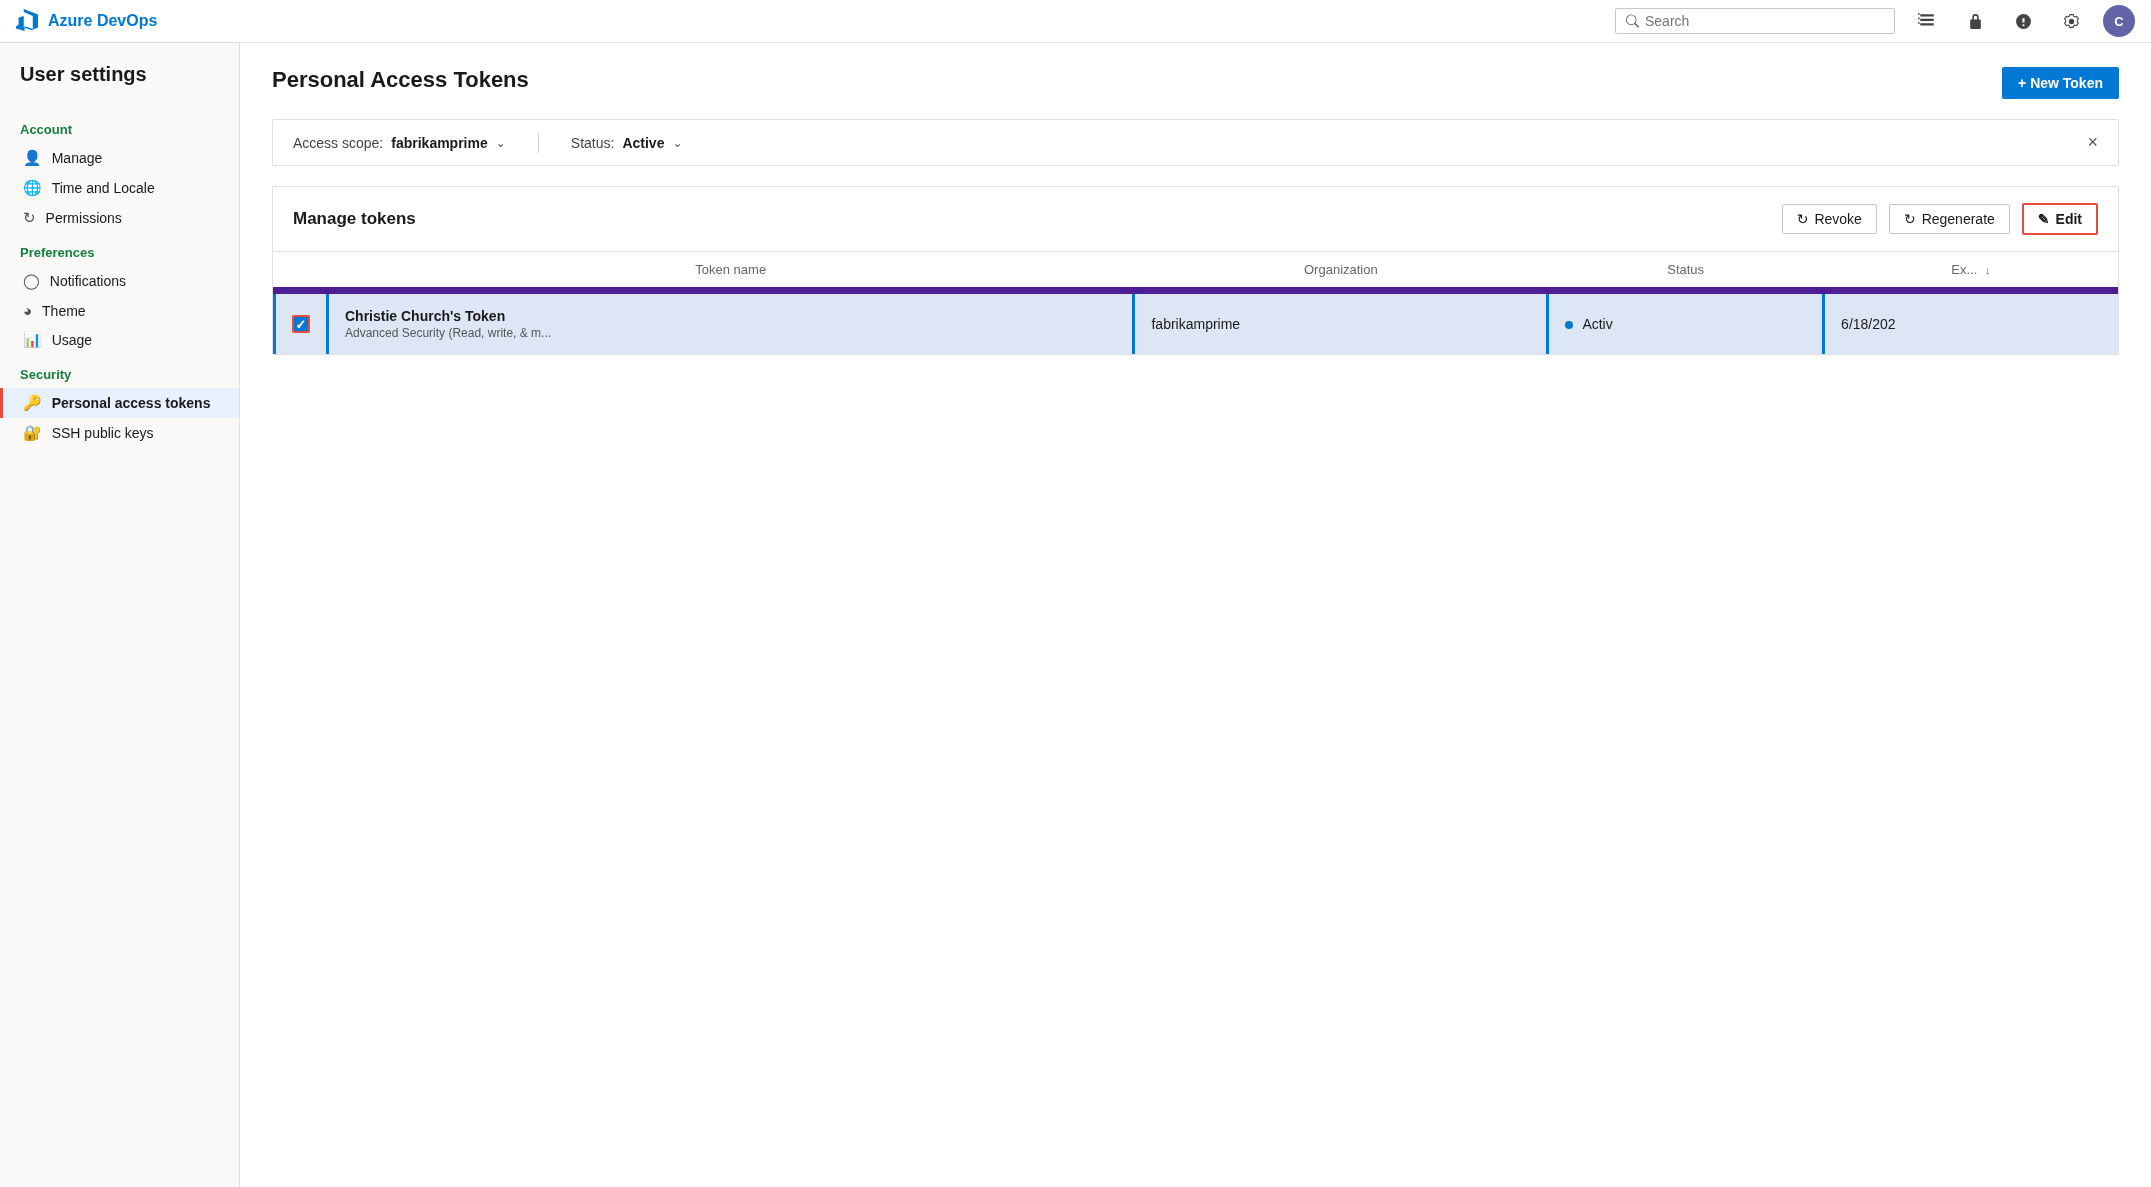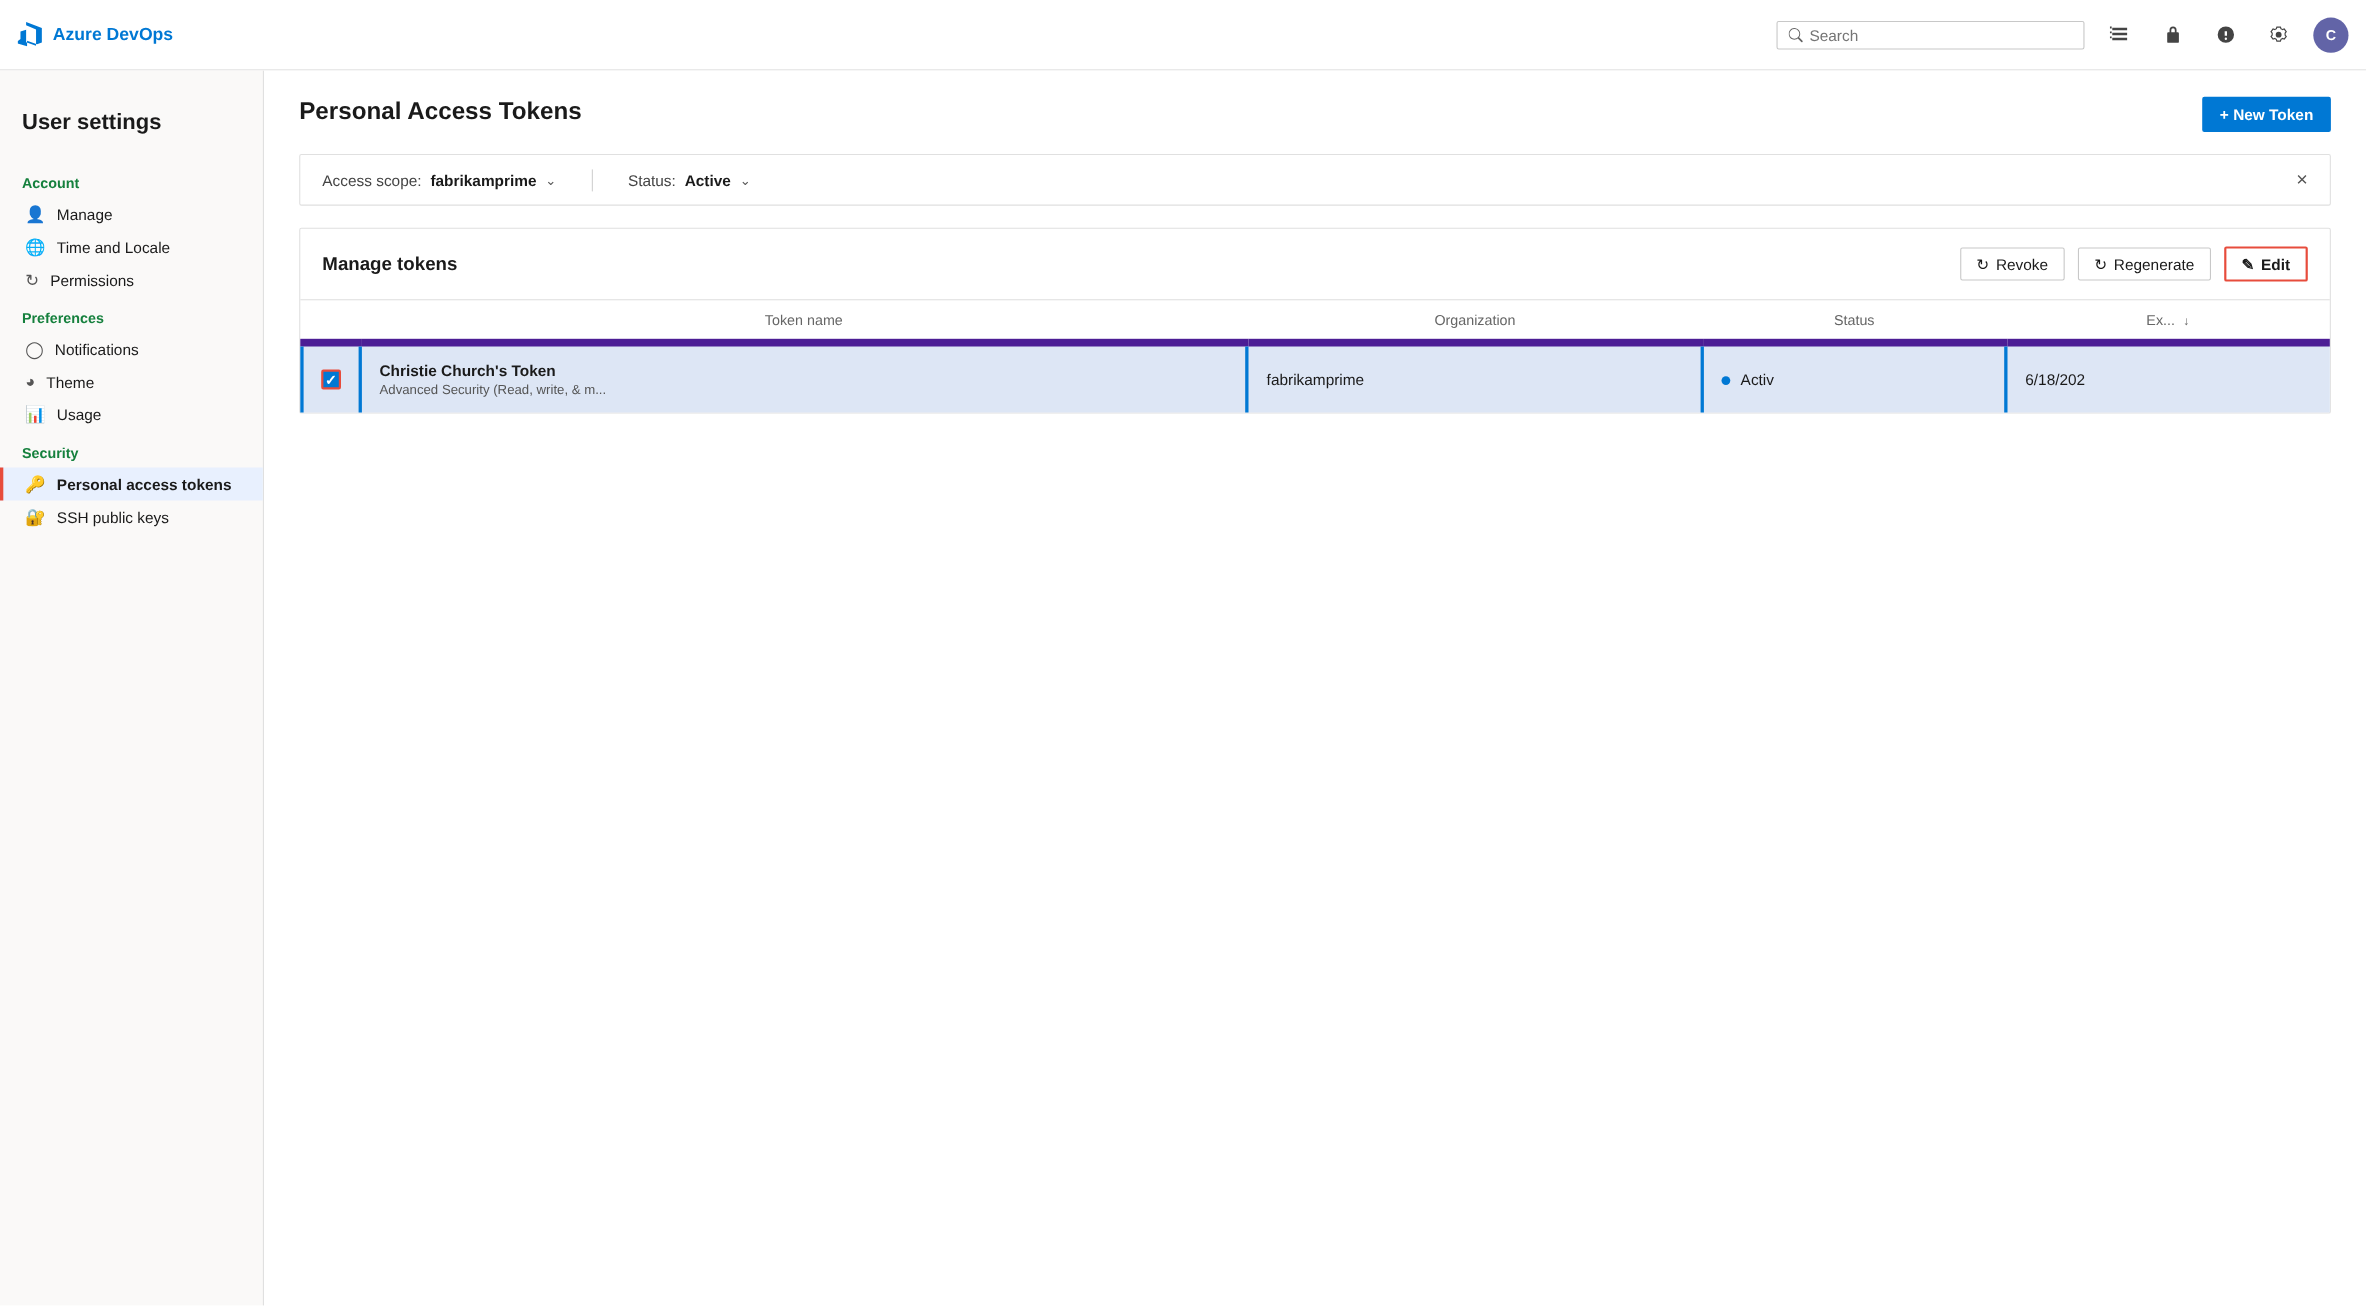--- a/index.html
+++ b/index.html
@@ -1,20 +1,20 @@
 <!DOCTYPE html>
 <html><head>
   <meta charset="utf-8">
   <style>
     * { box-sizing: border-box; margin: 0; padding: 0; }
     body { font-family: "Segoe UI", Arial, sans-serif; font-size: 14px; color: #1a1a1a; background: #fff; display: flex; flex-direction: column; height: 100vh; overflow: hidden; }
 
     
     .top-nav {
-      display: flex; align-items: center; height: 64px; background: #fff;
+      display: flex; align-items: center; height: 43px; background: #fff;
       border-bottom: 1px solid #e0e0e0; padding: 0 16px; gap: 16px; flex-shrink: 0;
     }
     .azure-logo { display: flex; align-items: center; gap: 8px; color: #0078d4; font-weight: 700; font-size: 16px; cursor: pointer; }
     .azure-logo svg { width: 24px; height: 24px; }
     .nav-spacer { flex: 1; }
     .search-box {
       display: flex; align-items: center; border: 1px solid #c8c8c8; border-radius: 2px;
       padding: 4px 10px; gap: 6px; width: 280px; background: #fff;
     }
     .search-box input { border: none; outline: none; font-size: 14px; width: 100%; color: #333; }
@@ -23,21 +23,21 @@
     .avatar { width: 32px; height: 32px; border-radius: 50%; background: #6264a7; color: #fff; display: flex; align-items: center; justify-content: center; font-size: 13px; font-weight: 600; cursor: pointer; }
 
     
     .body-layout { display: flex; flex: 1; overflow: hidden; }
 
     
     .sidebar {
       width: 240px; flex-shrink: 0; background: #faf9f8; border-right: 1px solid #e0e0e0;
       overflow-y: auto; padding: 20px 0;
     }
-    .sidebar-title { font-size: 20px; font-weight: 700; padding: 0 20px 24px 20px; color: #1a1a1a; margin-top: 16px; }
+    .sidebar-title { font-size: 20px; font-weight: 700; padding: 0 20px 24px 20px; color: #1a1a1a; }
     .sidebar-section-label { font-size: 13px; font-weight: 700; color: #15803d; padding: 12px 20px 6px 20px; }
     .sidebar-item {
       display: flex; align-items: center; gap: 10px; padding: 6px 20px; cursor: pointer;
       font-size: 14px; color: #1a1a1a; border-left: 3px solid transparent;
     }
     .sidebar-item.active { background: #e8f0fe; border-left: 3px solid #e74c3c; font-weight: 600; }
     .sidebar-item .item-icon { font-size: 15px; color: #555; }
 
     
     .main-content { flex: 1; overflow-y: auto; padding: 24px 32px; background: #fff; }

